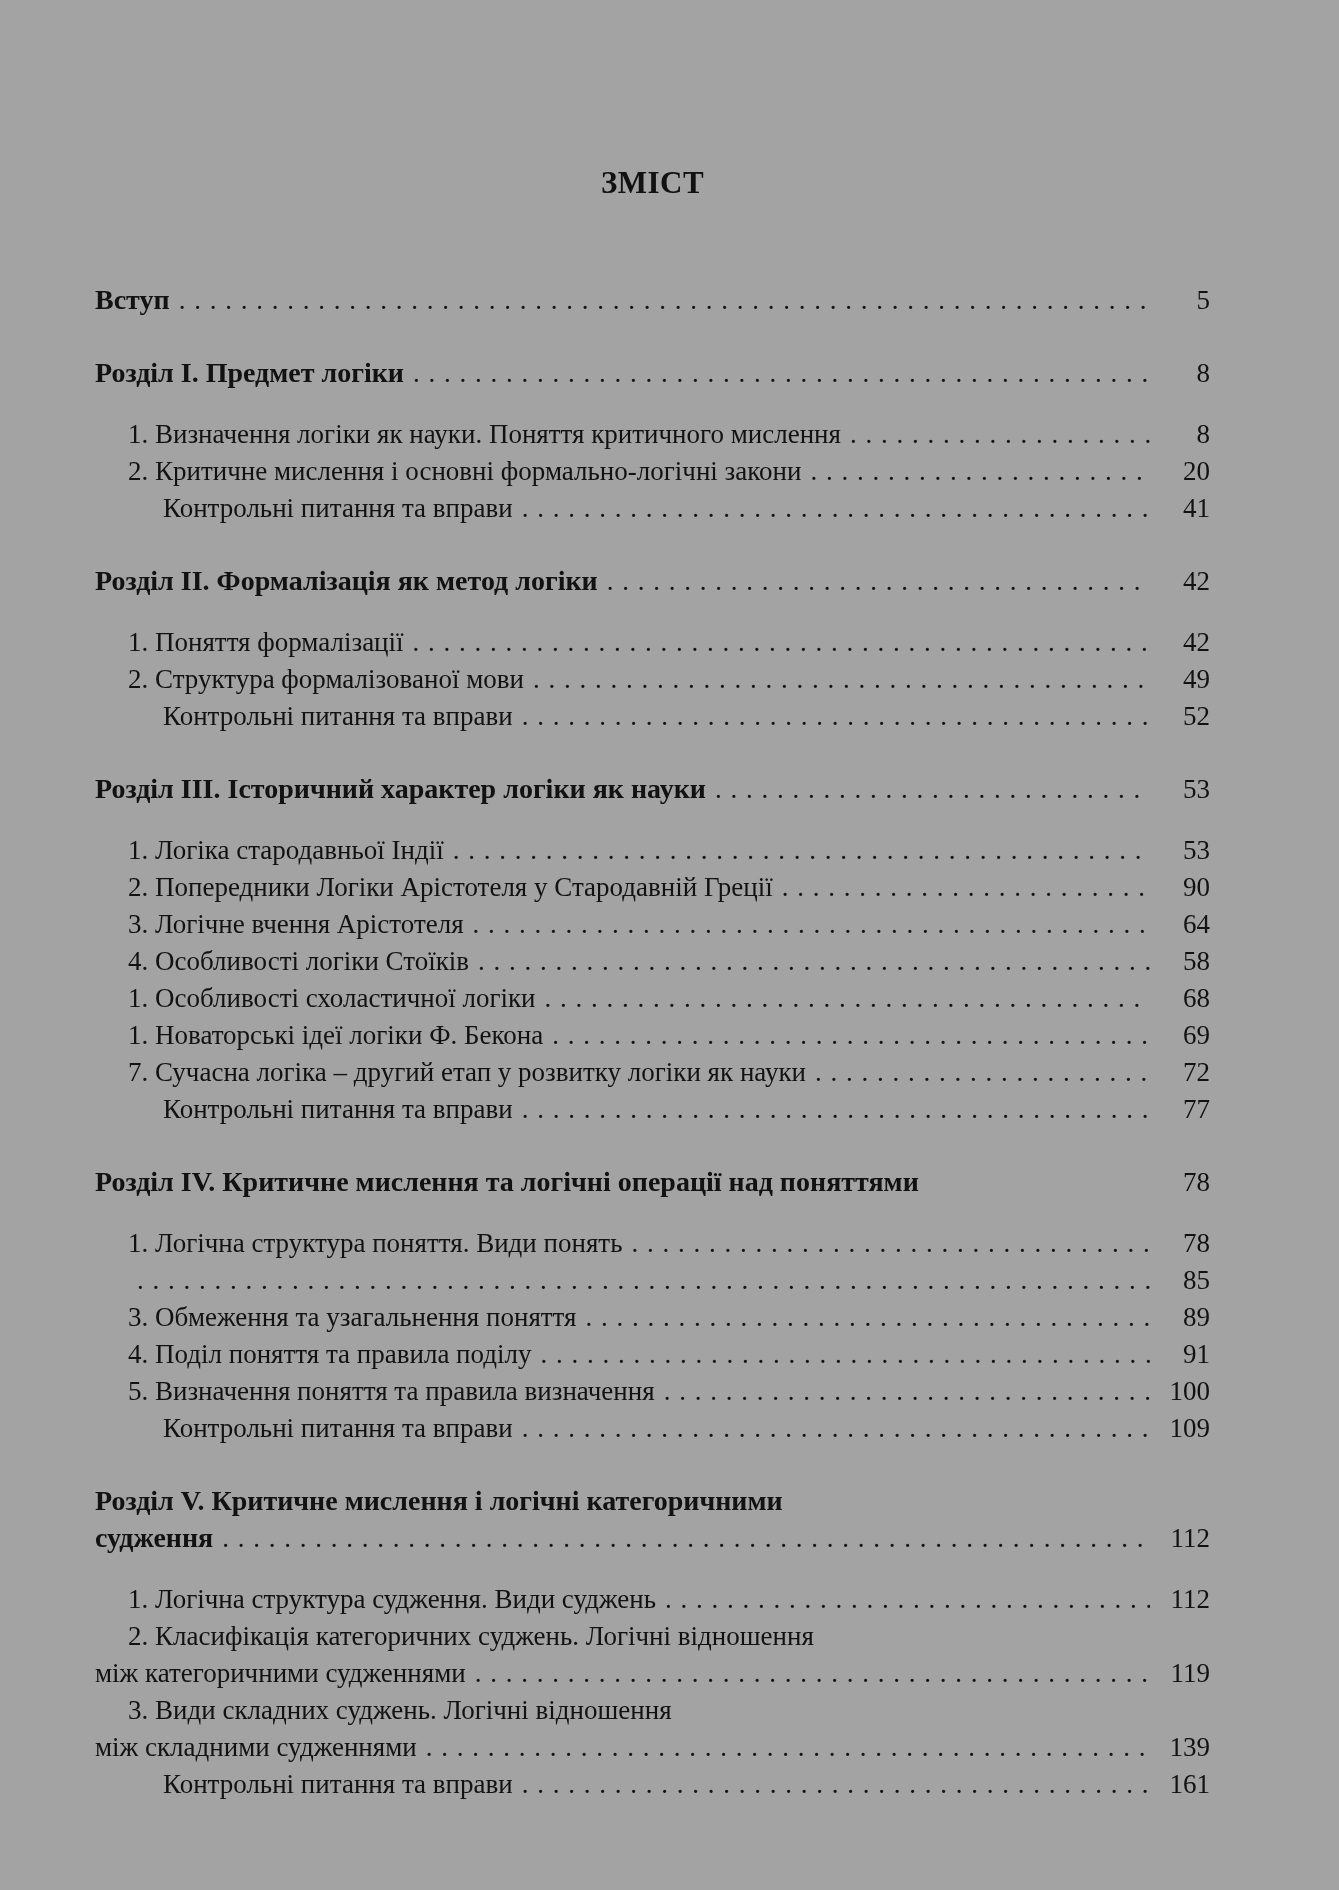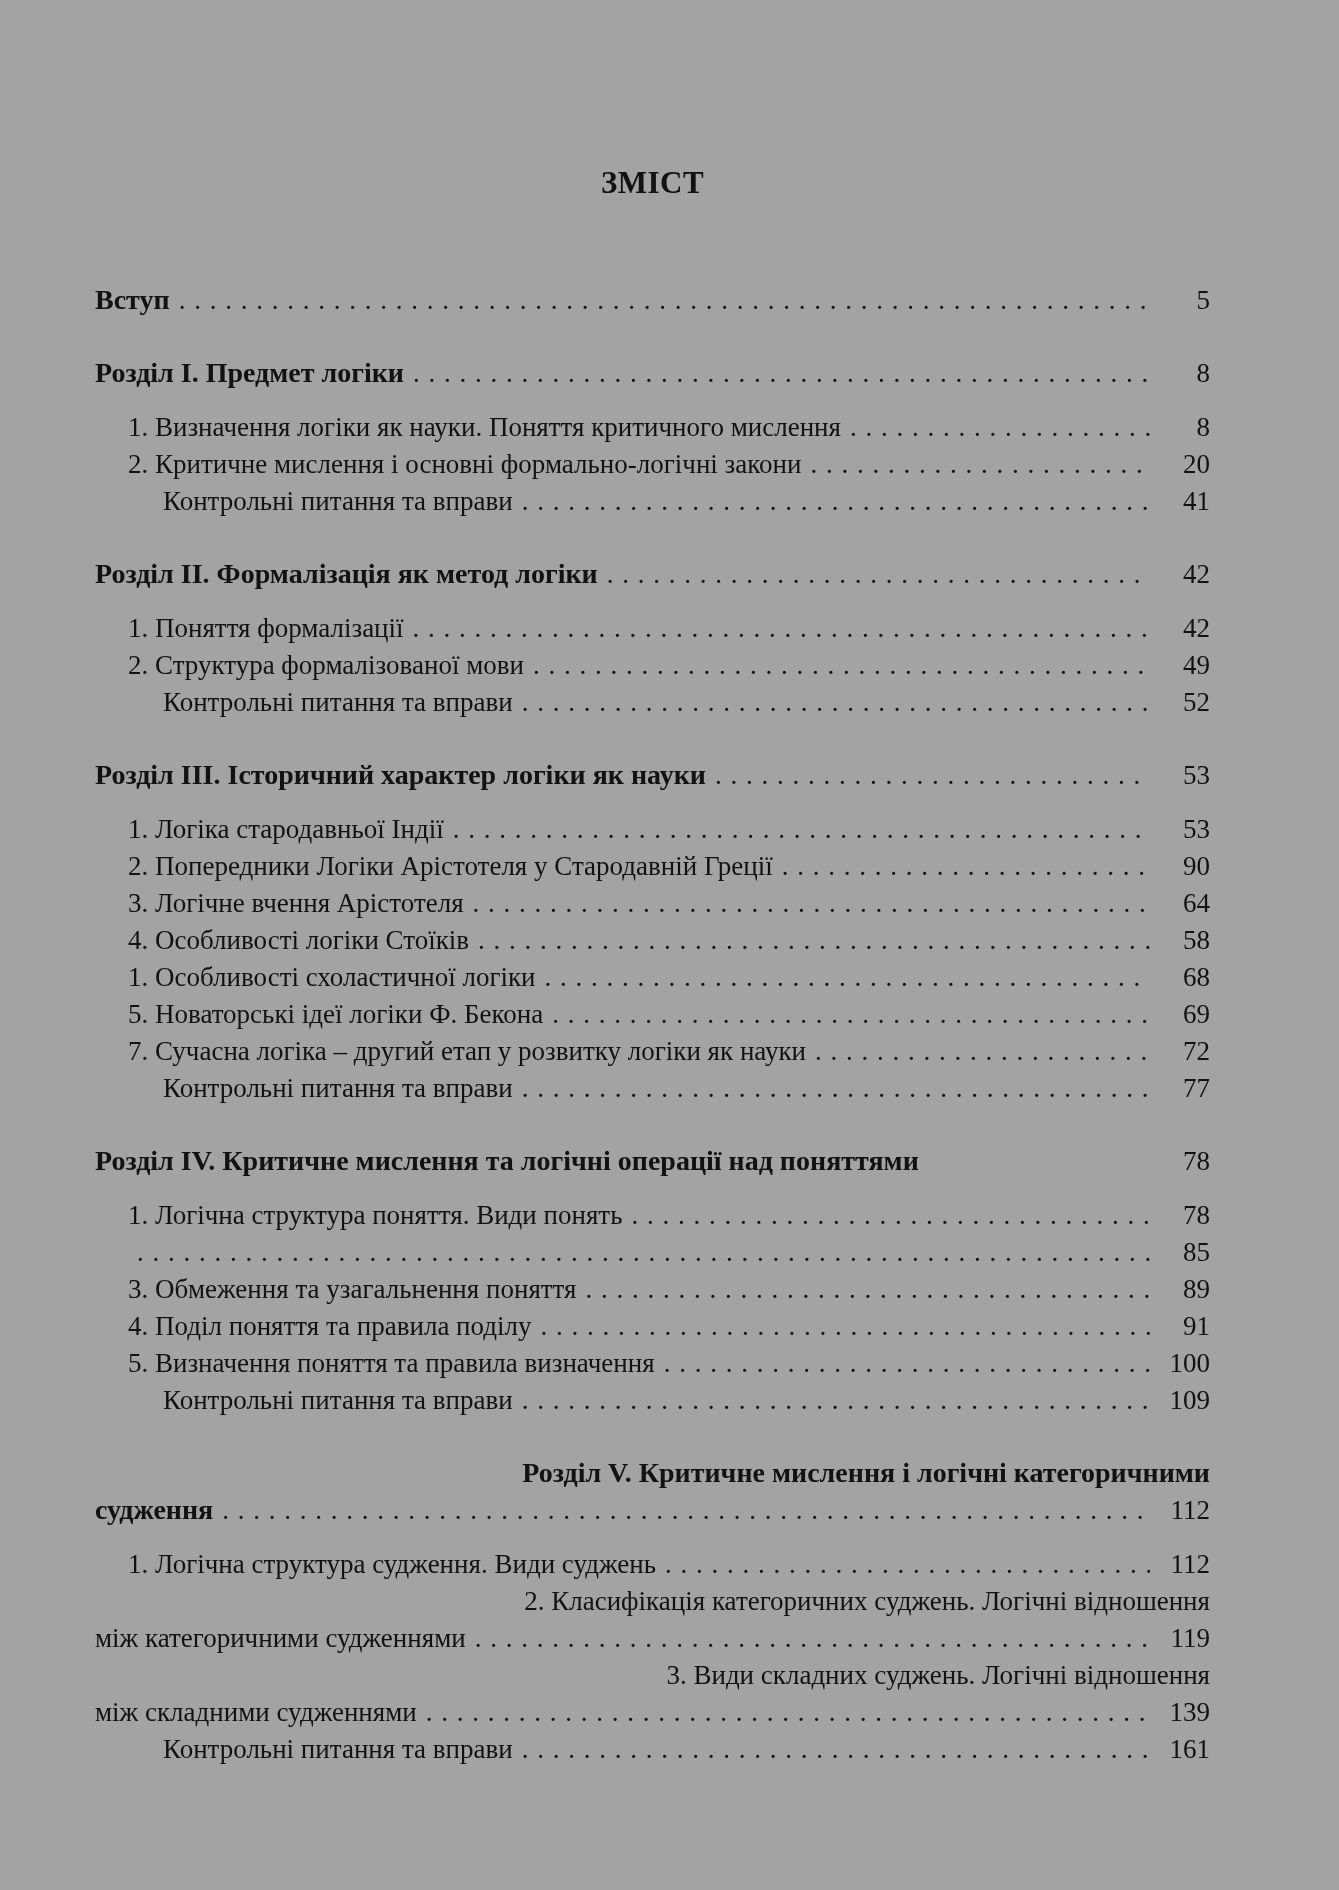--- a/index.html
+++ b/index.html
@@ -27,24 +27,23 @@
     letter-spacing: 0.5px;
   }
   .section { margin-top: 35px; }
   .section.first { margin-top: 80px; }
   .row {
     display: flex;
     align-items: baseline;
     font-size: 27px;
     line-height: 37px;
     white-space: nowrap;
-    justify-content: flex-end;
   }
   .row.heading-row { font-weight: bold; font-size: 28px; }
-  .heading-row + .item-row { margin-top: 17px; }
+  .heading-row + .item-row { margin-top: 24px; }
   .ind0 { padding-left: 0; }
   .ind1 { padding-left: 33px; }
   .ind2 { padding-left: 68px; }
   .label { flex: 0 0 auto; }
   .dots {
     flex: 1 1 auto;
     overflow: hidden;
     white-space: nowrap;
     margin-left: 9px;
     margin-right: 4px;
@@ -148,21 +147,21 @@
             <span class="label">4. Особливості логіки Стоїків</span>
             <span class="dots"></span>
             <span class="page-num">58</span>
           </div>
           <div class="row item-row ind1">
             <span class="label">1. Особливості схоластичної логіки</span>
             <span class="dots"></span>
             <span class="page-num">68</span>
           </div>
           <div class="row item-row ind1">
-            <span class="label">5. Новаторські ідеї логіки Ф. Бекона</span>
+            <span class="label">1. Новаторські ідеї логіки Ф. Бекона</span>
             <span class="dots"></span>
             <span class="page-num">69</span>
           </div>
           <div class="row item-row ind1">
             <span class="label">7. Сучасна логіка – другий етап у розвитку логіки як науки</span>
             <span class="dots"></span>
             <span class="page-num">72</span>
           </div>
           <div class="row item-row ind2">
             <span class="label">Контрольні питання та вправи</span>

